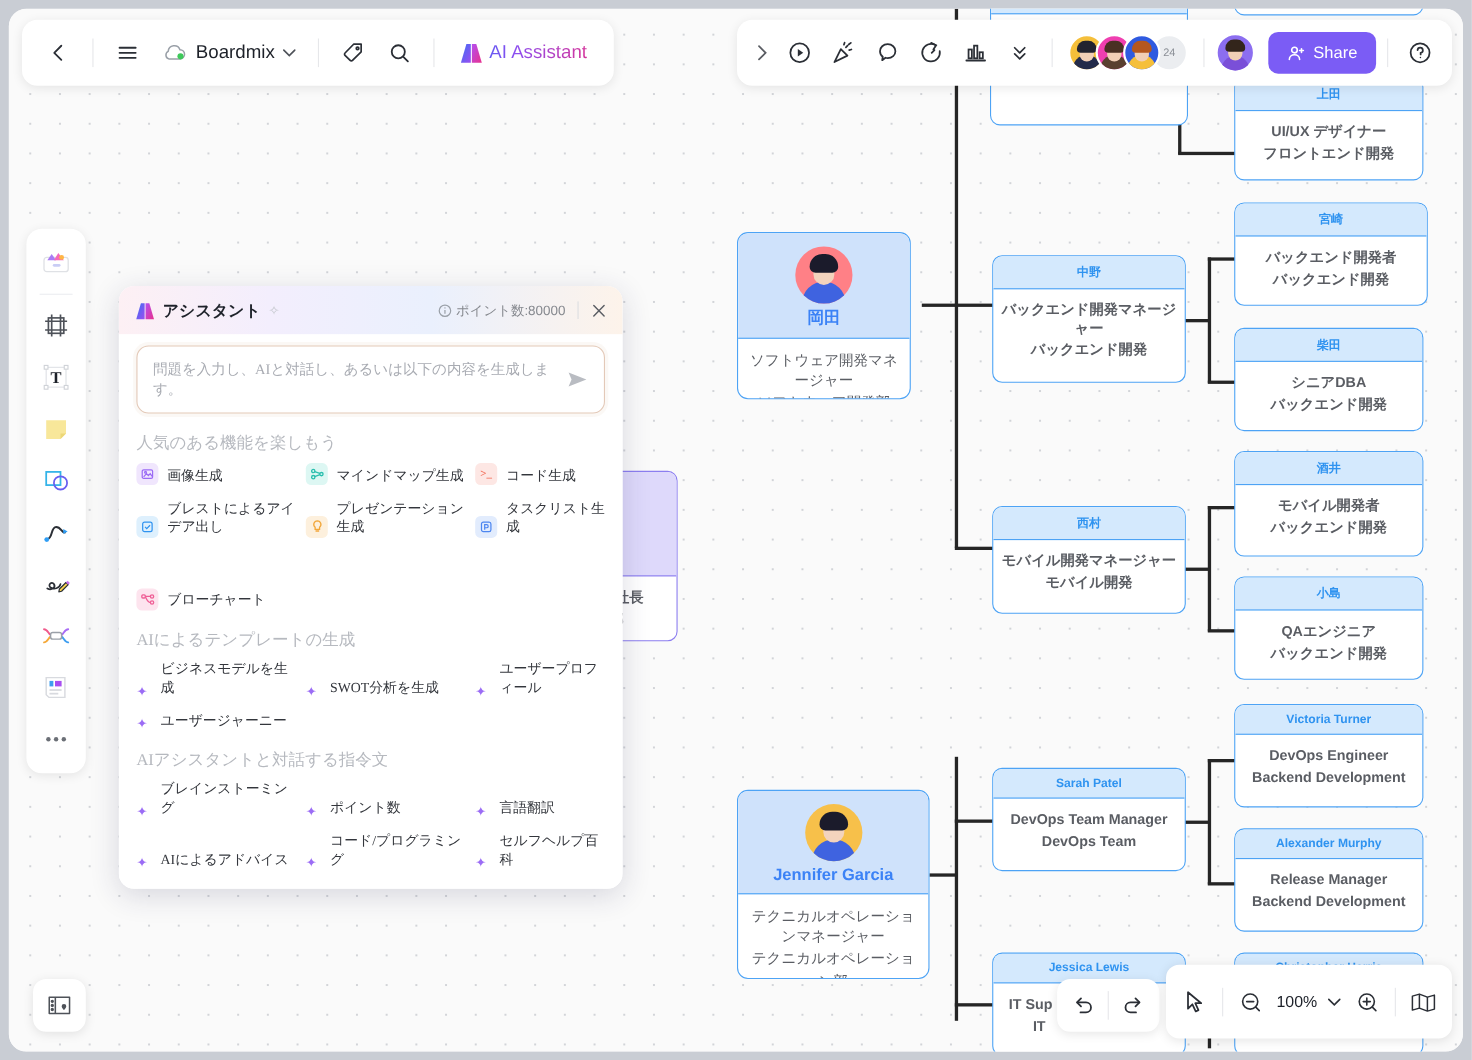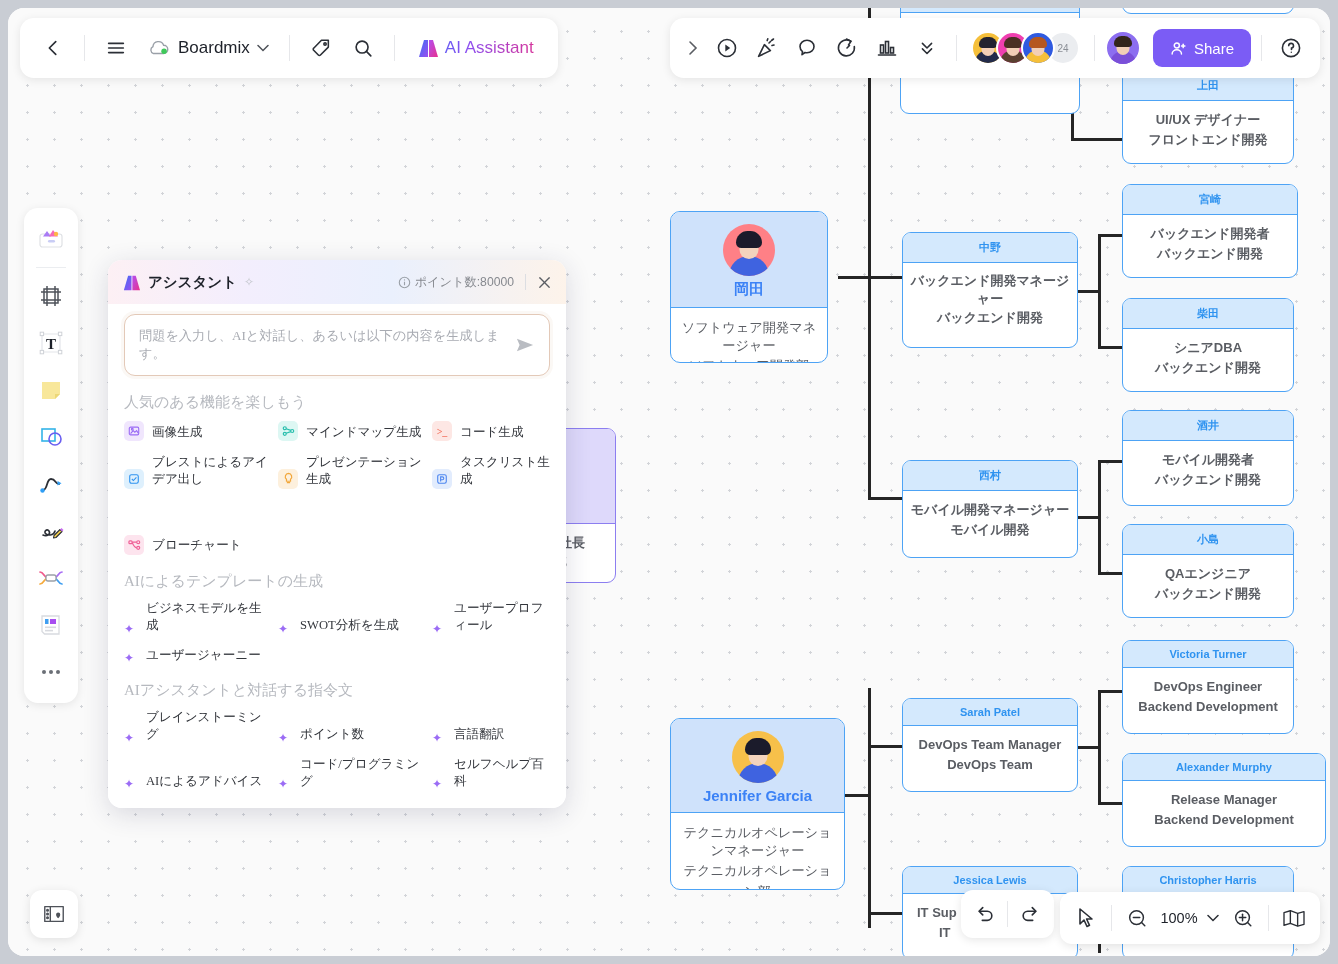--- a/index.html
+++ b/index.html
@@ -183,21 +183,21 @@
   .sq { width: 20px; height: 20px; border-radius: 5px; flex: 0 0 20px; display:flex;align-items:center;justify-content:center; font-size:11px; }
   .spark { flex:0 0 14px; color:#9b6cf5; font-size:12px; line-height:1; padding-top:1px; }
 
   
   #undo-bar {
     position: absolute; left: 953px; bottom: 18px; height: 48px;
     background:#fff; border-radius: 12px; box-shadow: 0 2px 10px rgba(0,0,0,.10);
     display:flex; align-items:center; padding: 0 6px; z-index: 5;
   }
   #zoom-bar {
-    position: absolute; right: 10px; bottom: 12px; height: 52px;
+    position: absolute; right: 10px; bottom: 12px; height: 67px;
     background:#fff; border-radius: 12px; box-shadow: 0 2px 10px rgba(0,0,0,.10);
     display:flex; align-items:center; padding: 0 8px; gap: 2px; z-index: 6;
   }
   .zb-btn { width:36px;height:36px;display:flex;align-items:center;justify-content:center;border-radius:8px;cursor:pointer;color:#2b2f36;}
   #zoom-val { font-size:14.5px; color:#1d2129; padding:0 2px; min-width:44px; text-align:center; cursor:pointer;}
   #page-btn {
     position: absolute; left: 22px; bottom: 18px; width: 48px; height: 48px;
     background:#fff; border-radius: 12px; box-shadow: 0 2px 10px rgba(0,0,0,.10);
     display:flex; align-items:center; justify-content:center; cursor:pointer; z-index:5;
   }
@@ -357,21 +357,21 @@
     </div>
 
     <div class="node" style="left:1114px;top:632px;width:172px;height:94px;">
       <div class="hd">Victoria Turner</div>
       <div class="bd">
         <div>DevOps Engineer</div>
         <div>Backend Development</div>
       </div>
     </div>
 
-    <div class="node" style="left:1114px;top:745px;width:204px;height:94px;">
+    <div class="node" style="left:1114px;top:745px;width:172px;height:94px;">
       <div class="hd">Alexander Murphy</div>
       <div class="bd">
         <div>Release Manager</div>
         <div>Backend Development</div>
       </div>
     </div>
 
     <div class="node" style="left:894px;top:858px;width:176px;height:94px;">
       <div class="hd">Jessica Lewis</div>
       <div class="bd" style="text-align:left;padding-left:14px;">

